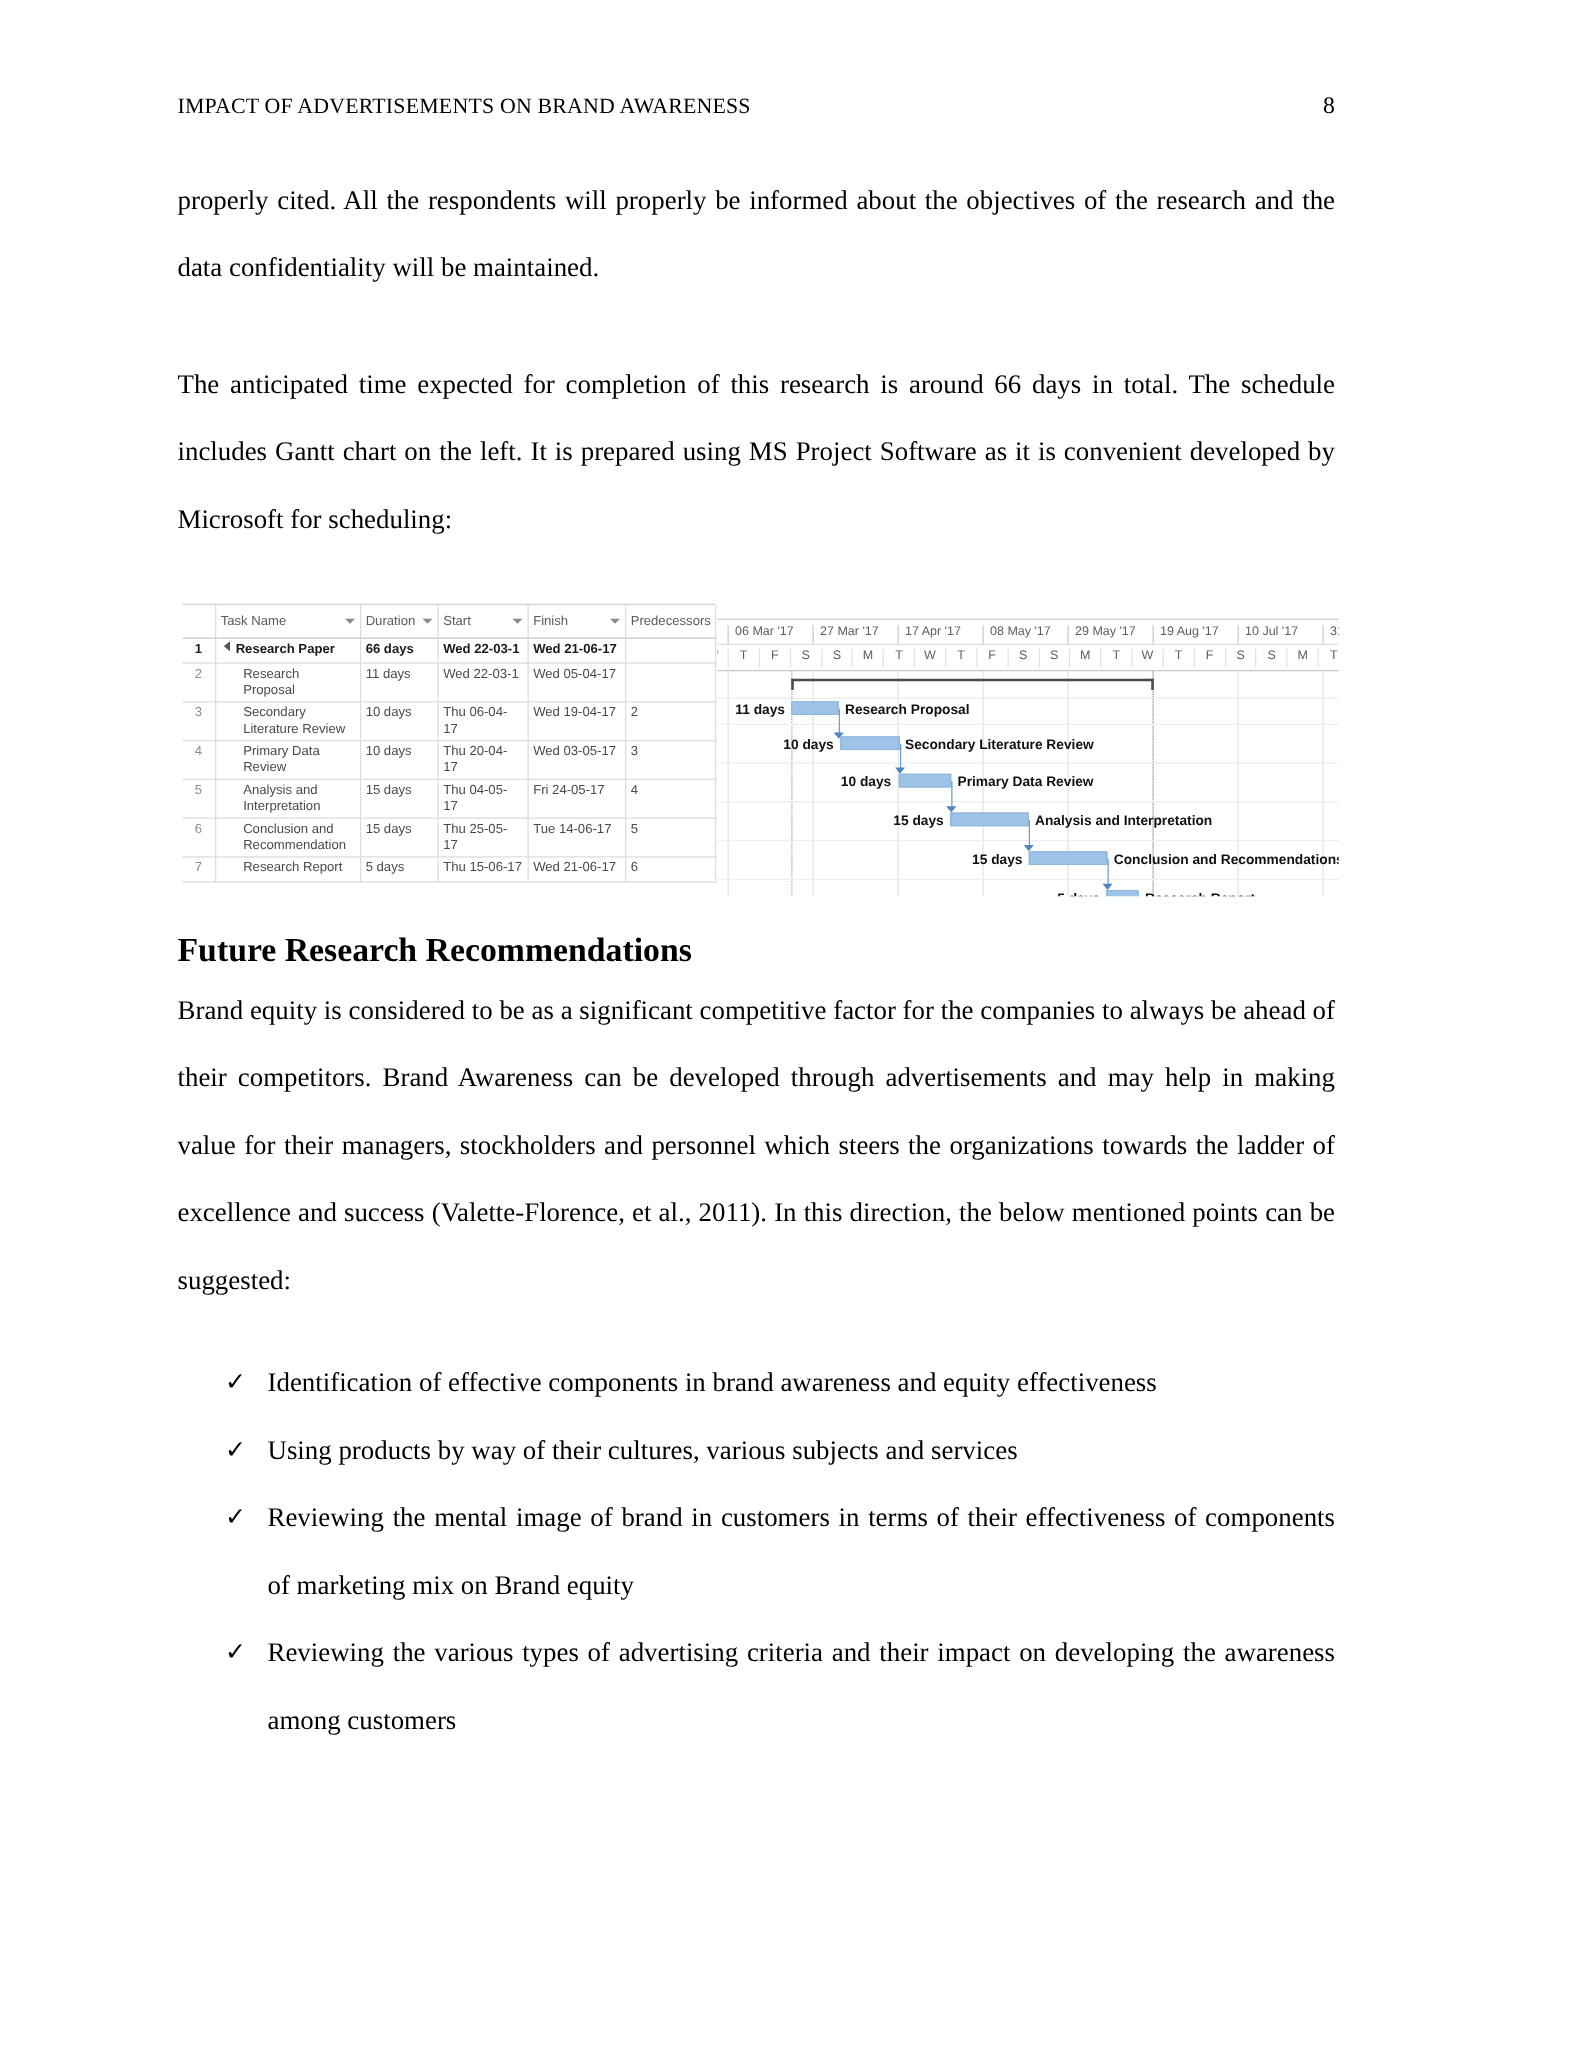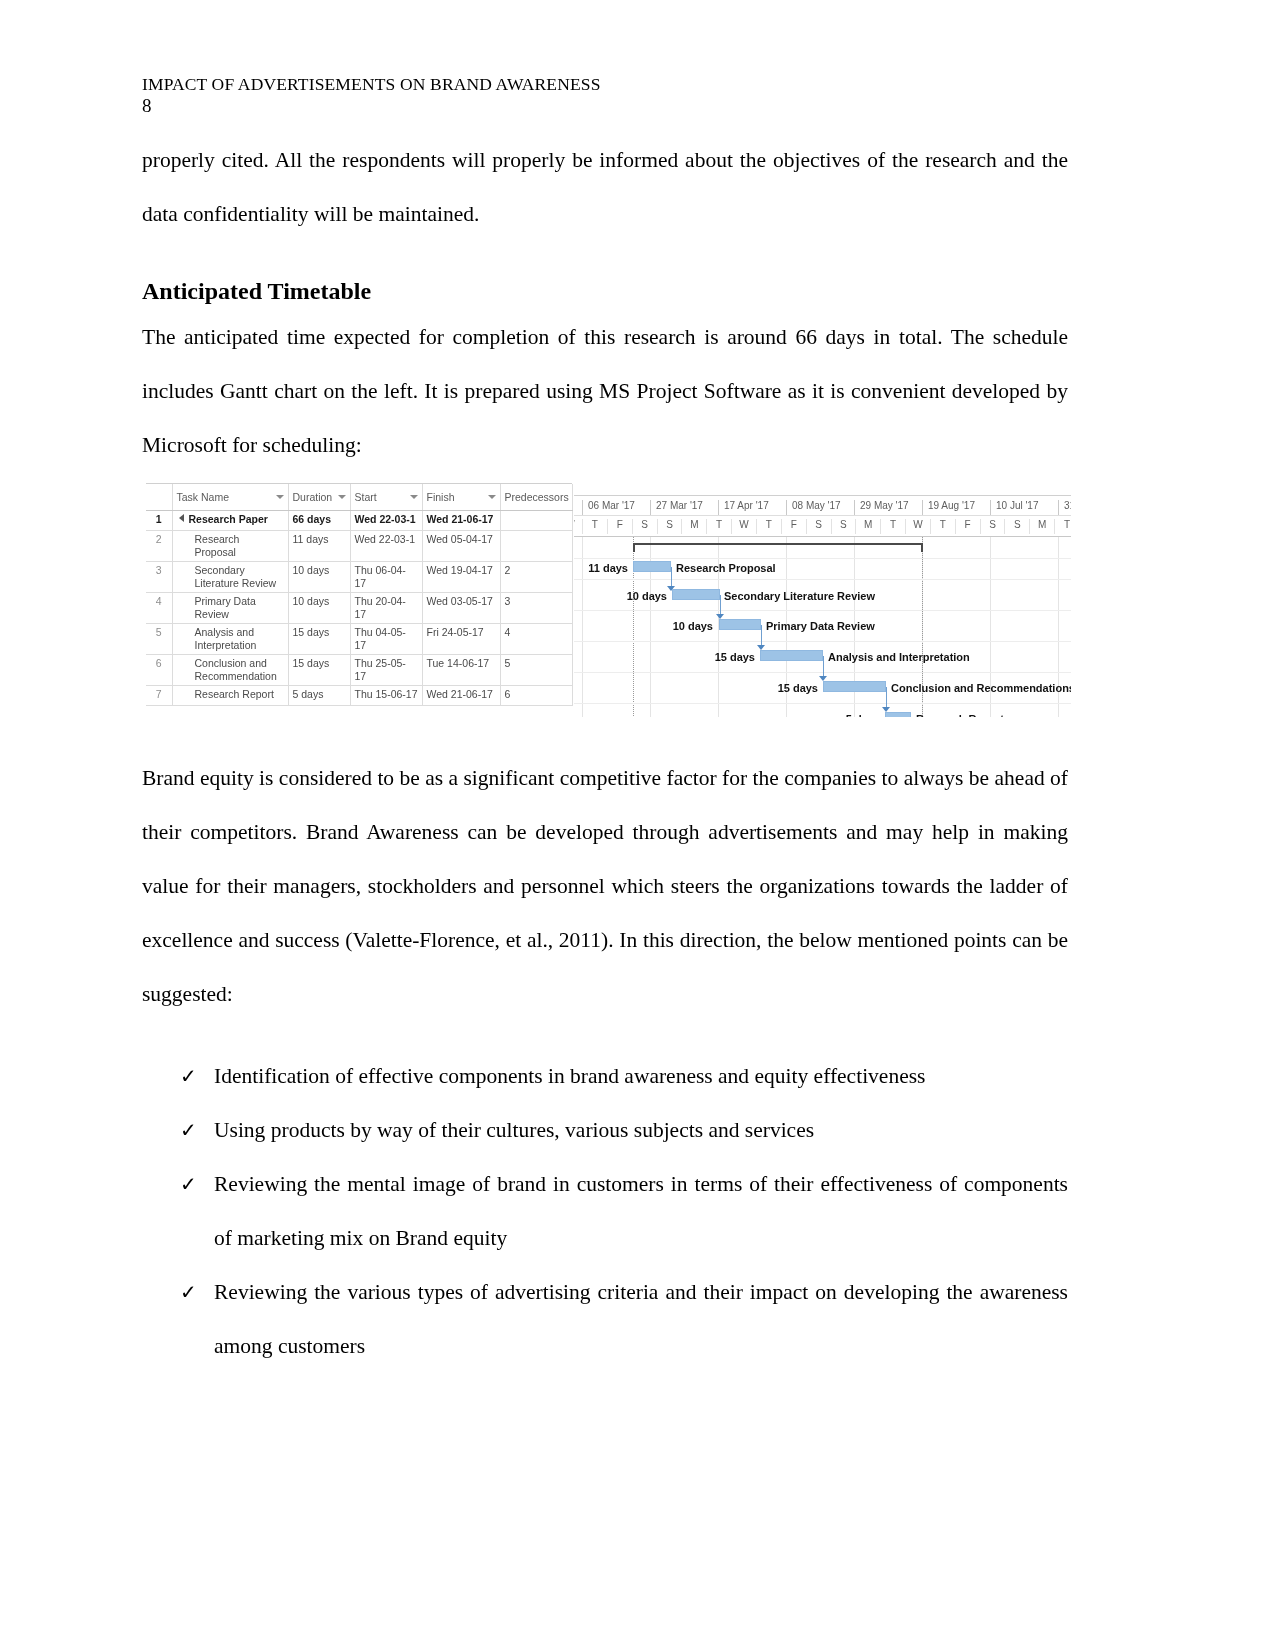--- a/index.html
+++ b/index.html
@@ -31,21 +31,20 @@
     position: absolute;
     left: 142px;
     top: 74px;
     width: 926px;
     display: flex;
     justify-content: space-between;
     align-items: baseline;
     font-family: "Liberation Serif", serif;
     font-size: 17.5px;
     letter-spacing: 0.15px;
-    flex-direction: column;
   }
   .runhead .title { white-space: nowrap; }
   .runhead .pageno { font-size: 19px; }
 
   
   .para {
     font-size: 21.5px;
     line-height: 54px;
     text-align: justify;
     text-justify: inter-word;
@@ -305,21 +304,20 @@
   <div class="runhead">
     <span class="title">IMPACT OF ADVERTISEMENTS ON BRAND AWARENESS</span>
     <span class="pageno">8</span>
   </div>
 
   <div class="content" style="top:133px;">
     <p class="para">properly cited. All the respondents will properly be informed about the objectives of the research and the data confidentiality will be maintained.</p>
   </div>
 
   <div class="content" style="top:276px;">
-    <h2 class="heading">Anticipated Timetable</h2>
     <p class="para" style="margin-top:4px;">The anticipated time expected for completion of this research is around 66 days in total. The schedule includes Gantt chart on the left. It is prepared using MS Project Software as it is convenient developed by Microsoft for scheduling:</p>
   </div>
 
   <div class="gantt">
     <div class="gantt-inner">
 
       <div class="grid">
         <table>
           <colgroup>
             <col class="c0">
@@ -509,20 +507,21 @@
           <div class="durlabel" style="left:252px; top:177px; width:54px;">5 days</div>
           <div class="bar" style="left:311px; top:175px; width:26px;"></div>
           <div class="barlabel" style="left:342px; top:177px;">Research Report</div>
         </div>
       </div>
 
     </div>
   </div>
 
   <div class="content" style="top:745px;">
+    <h2 class="heading big">Future Research Recommendations</h2>
     <p class="para" style="margin-top:6px;">Brand equity is considered to be as a significant competitive factor for the companies to always be ahead of their competitors.  Brand Awareness can be developed through advertisements and may help in making value for their managers, stockholders and personnel which steers the organizations towards the ladder of excellence and success (Valette-Florence, et al., 2011). In this direction, the below mentioned points can be suggested:</p>
 
     <ul class="checklist" style="margin-top:28px;">
       <li class="single">
         <span class="tick">✓</span>
         <span>Identification of effective components in brand awareness and equity effectiveness</span>
       </li>
       <li class="single">
         <span class="tick">✓</span>
         <span>Using products by way of their cultures, various subjects and services</span>

